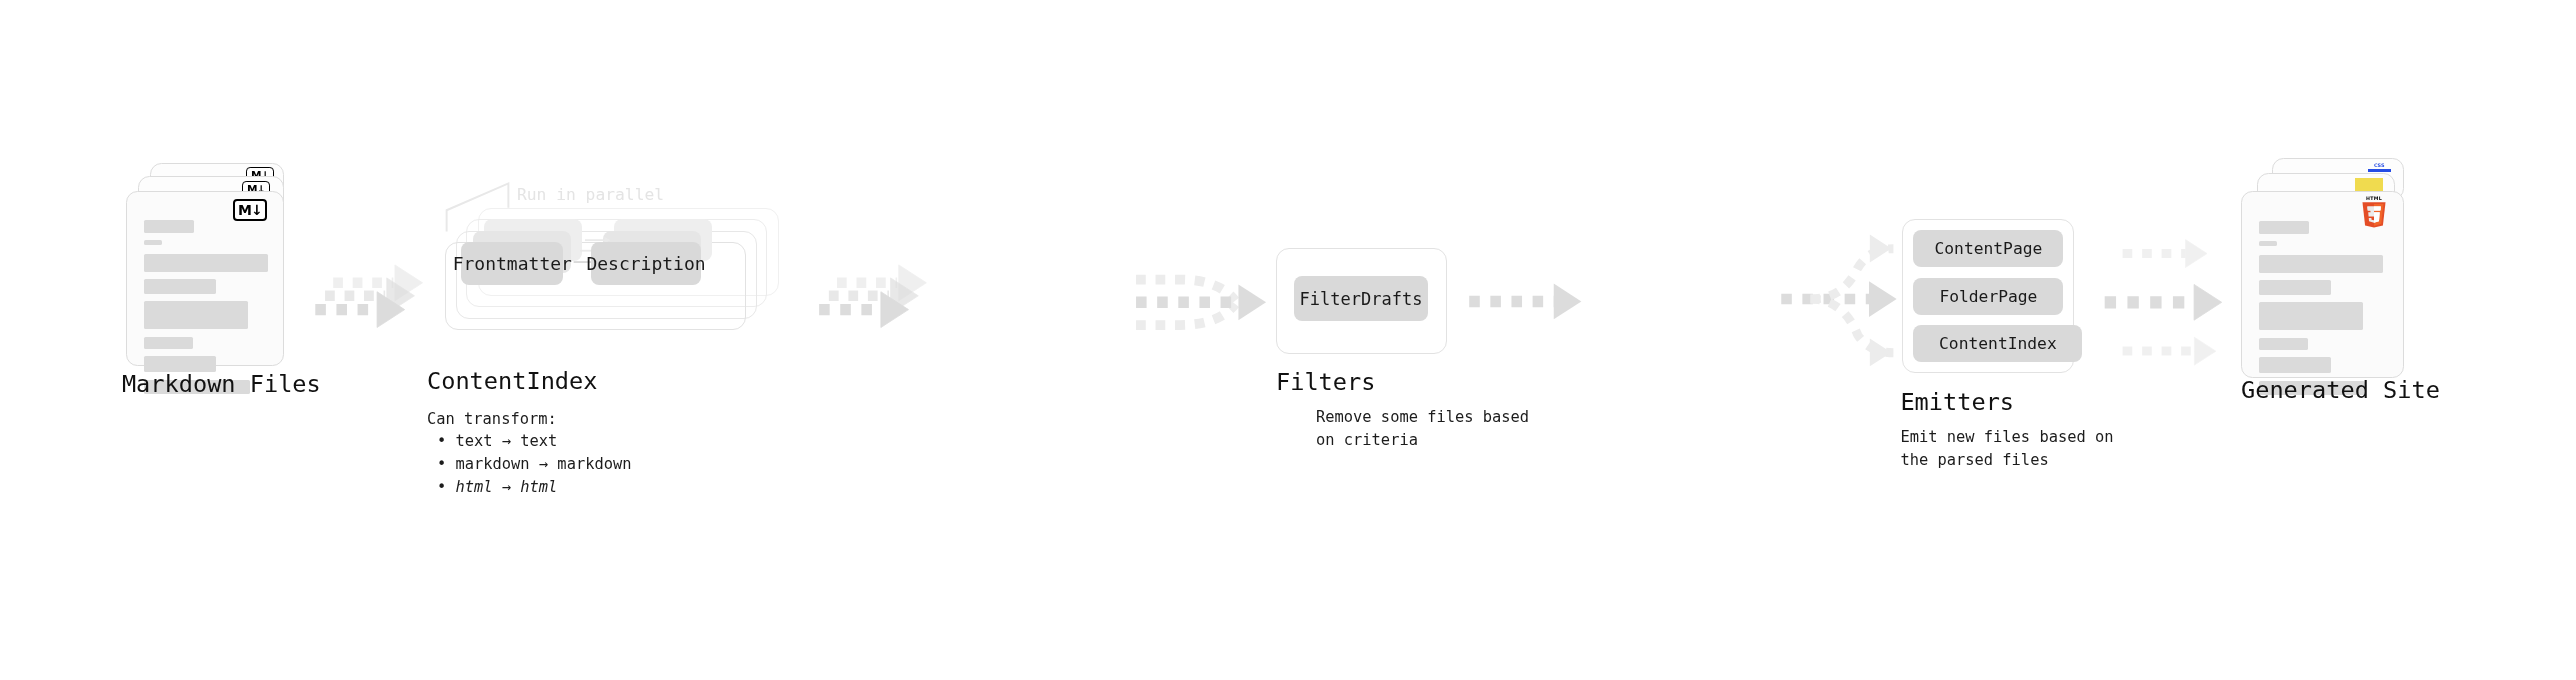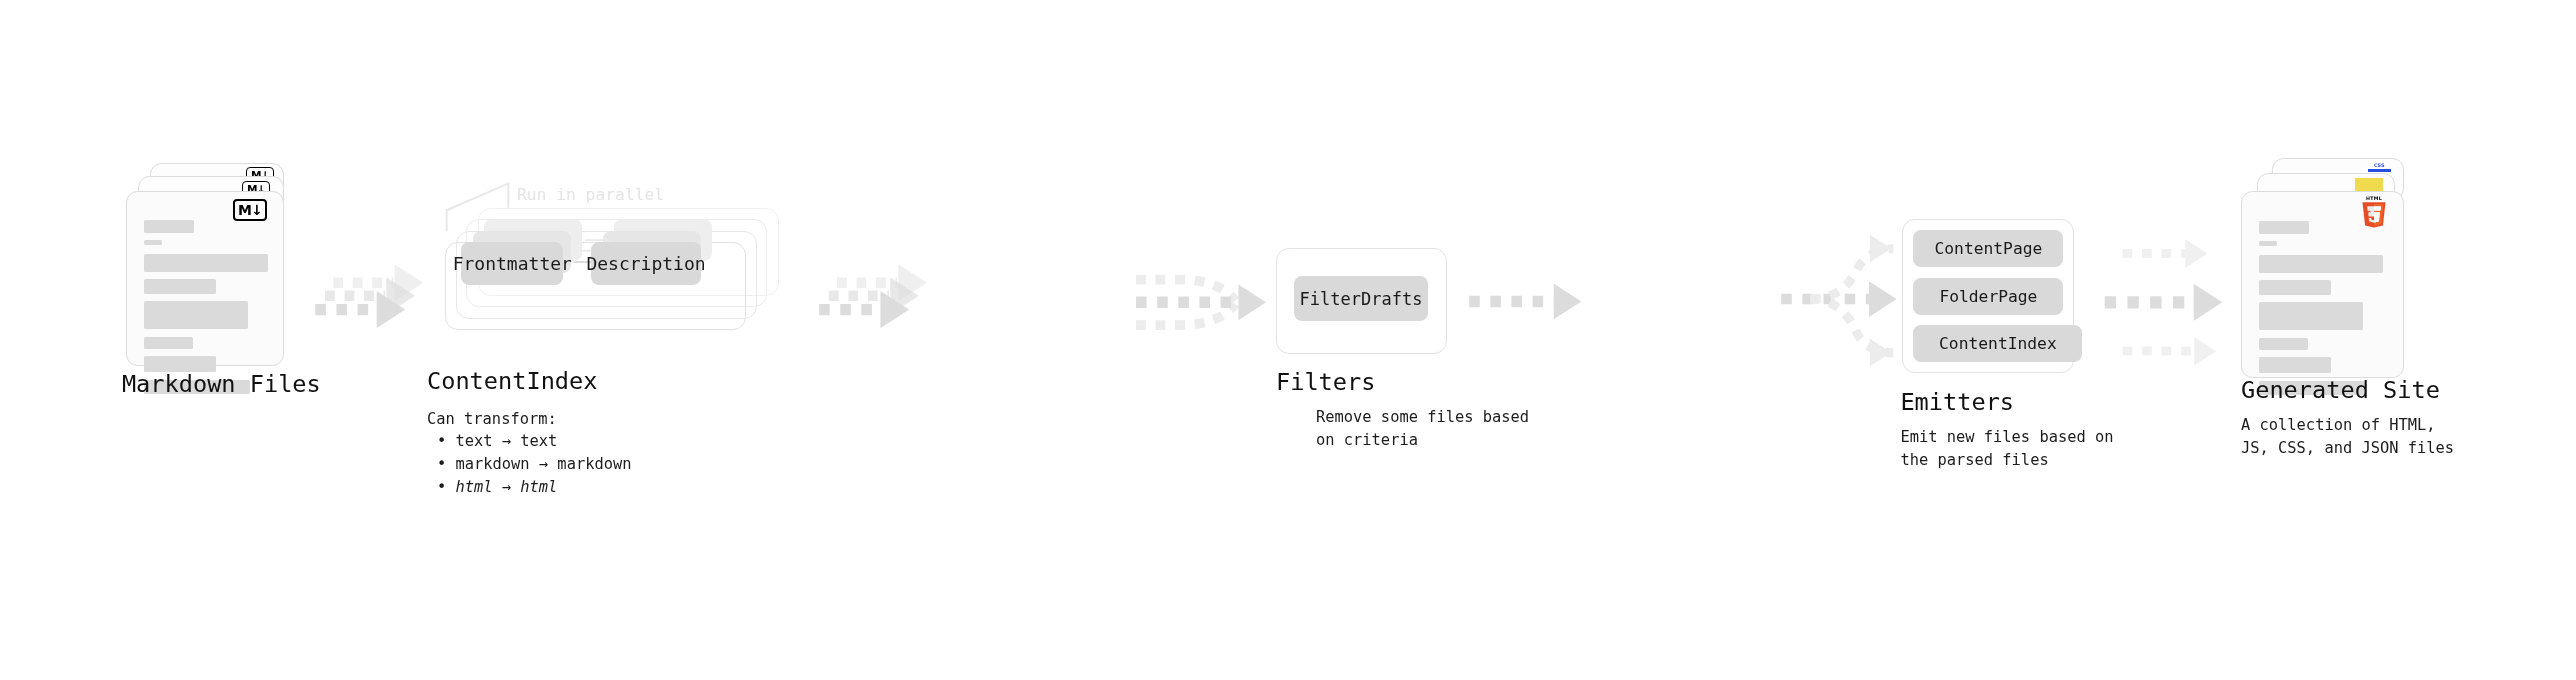--- a/index.html
+++ b/index.html
@@ -225,22 +225,20 @@
         <div class="ln" style="width:124px;height:18px;"></div>
         <div class="ln" style="width:72px;height:14.6px;"></div>
         <div class="ln" style="width:104px;height:28px;"></div>
         <div class="ln" style="width:49px;height:12.2px;"></div>
         <div class="ln" style="width:72px;height:16.3px;"></div>
         <div class="ln" style="width:106px;height:14.6px;"></div>
       </div>
     </div>
 
     <div class="title" style="left:0px; top:218px;">Generated Site</div>
-    <div class="sub" style="left:0px; top:256px;">A collection of HTML,
-JS, CSS, and JSON files</div>
   </div>
 
   <svg class="ov" width="2576" height="681" viewBox="0 0 3170 838">
     <defs>
       <g id="ah">
           <path d="M0,-22 L34,0 L0,22 Z"></path>
         </g>
     </defs>
 
     <g>

